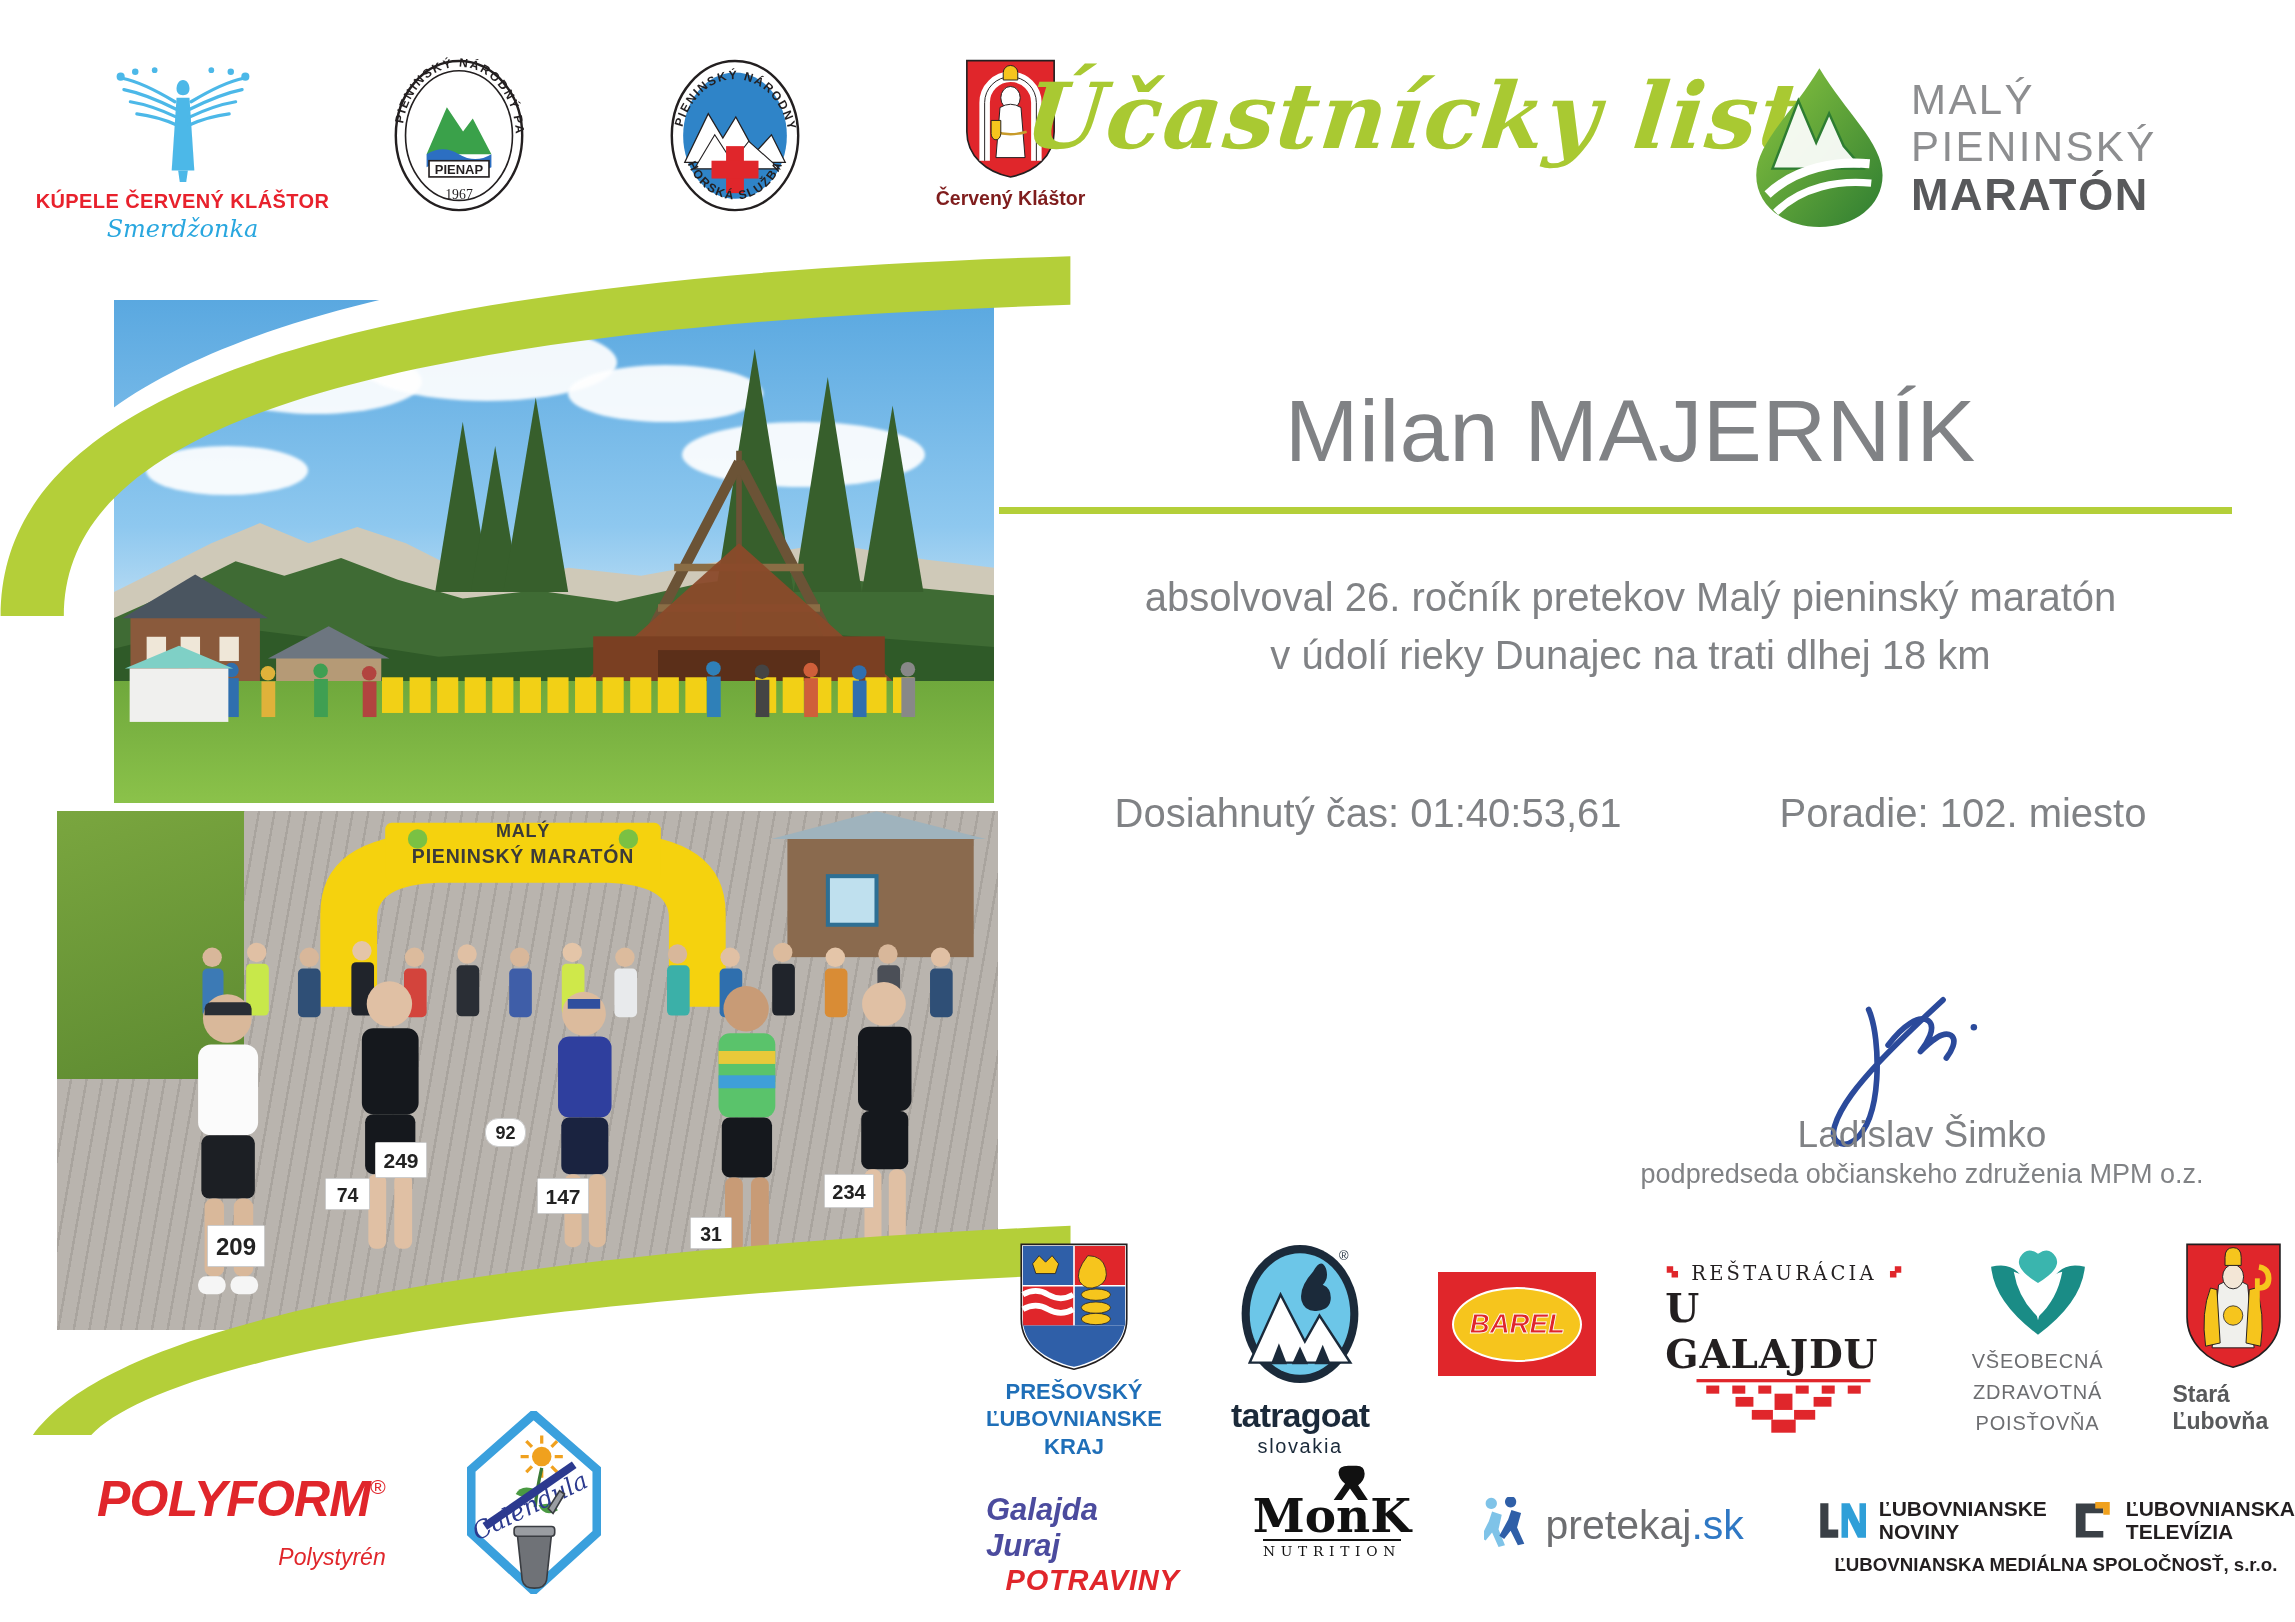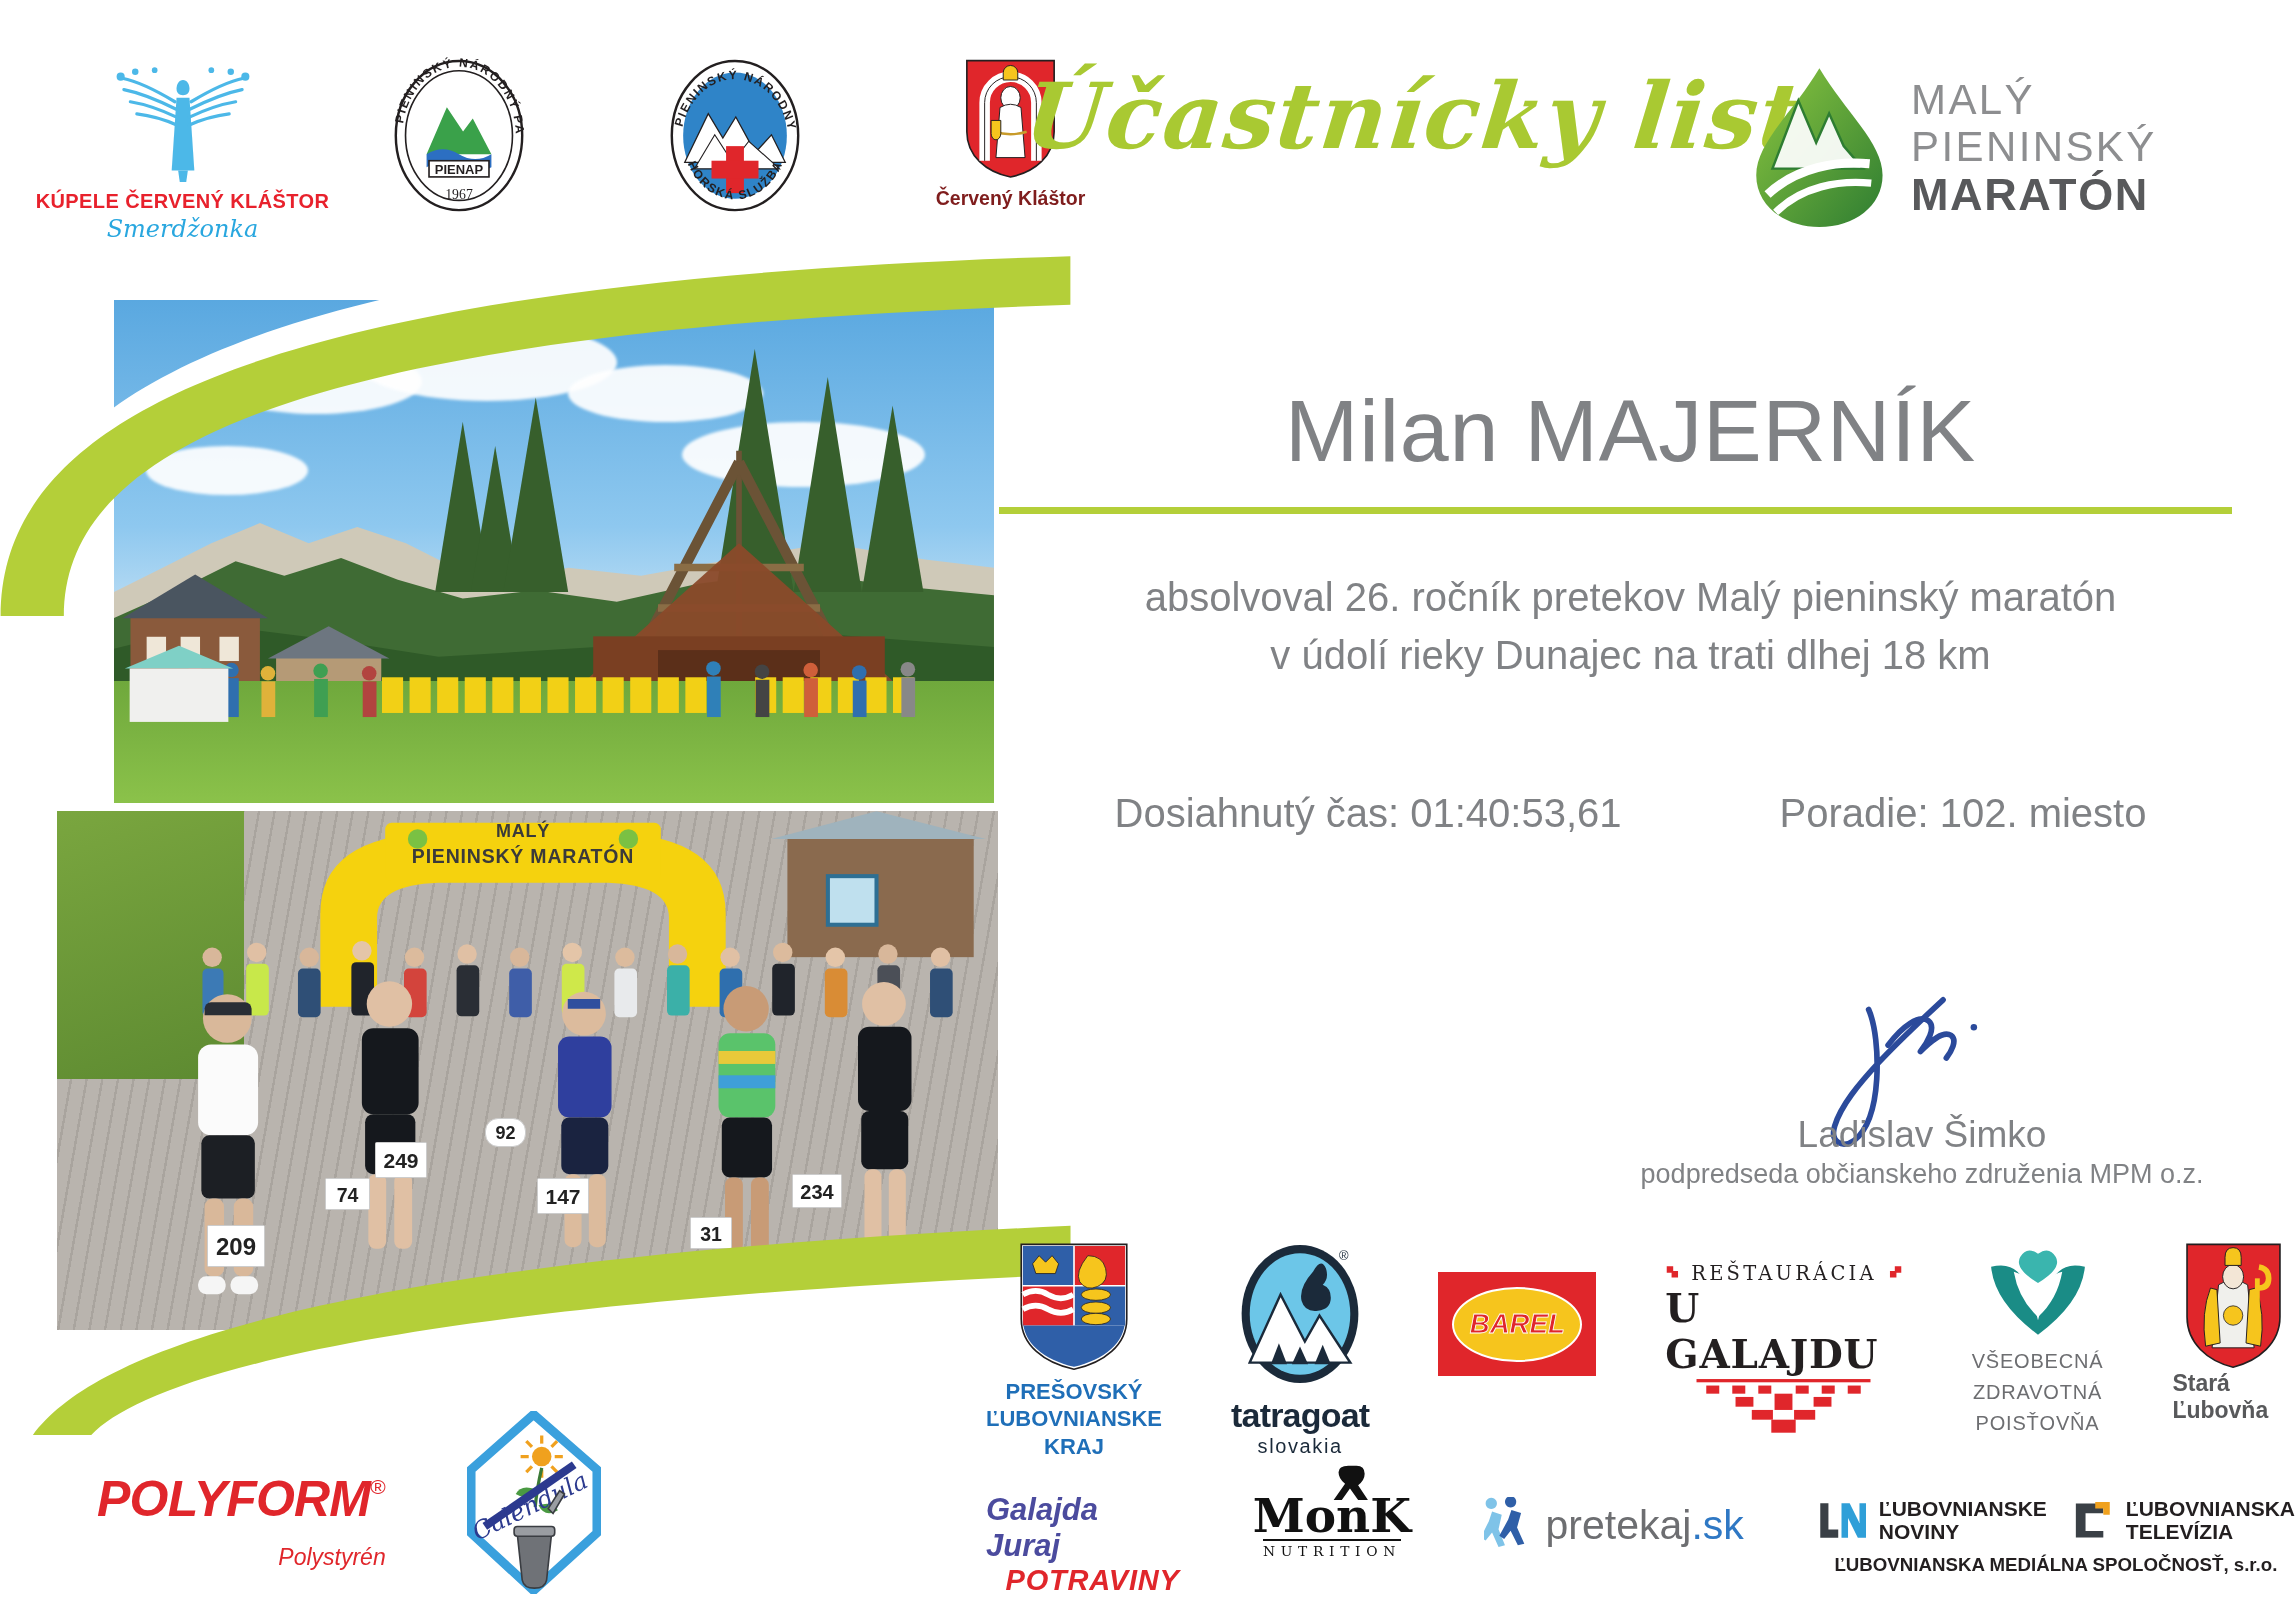--- a/index.html
+++ b/index.html
@@ -104,21 +104,21 @@
   .tg-sub { font-size: 20px; color: #1b2a3a; letter-spacing: 1.6px; }
 
   .barel-box { width: 158px; height: 104px; background: #e0262b; display: flex; align-items: center; justify-content: center; }
   .barel-oval { width: 130px; height: 75px; background: #f6c51d; border-radius: 50%; border: 2.4px solid #fff; display: flex; align-items: center; justify-content: center; }
   .barel-word { font-size: 27.6px; font-weight: bold; font-style: italic; color: #e0262b; -webkit-text-stroke: 0.8px #fff; }
 
   .gal-top { font-size: 19.5px; letter-spacing: 3.2px; color: #231f20; font-family: "DejaVu Serif", serif; }
   .gal-mid { font-size: 39px; font-weight: bold; color: #231f20; font-family: "DejaVu Serif", serif; letter-spacing: 0.8px; }
 
   .vzp-label { font-size: 20px; color: #6d6e71; text-align: center; line-height: 1.55; letter-spacing: 0.8px; }
-  .sl-label { font-size: 23px; font-weight: bold; color: #58595b; margin-top: 1px; }
+  .sl-label { font-size: 23px; font-weight: bold; color: #58595b; margin-top: 12px; }
 
   .gj-1 { font-size: 31px; font-weight: bold; color: #4b4b9e; font-style: italic; }
   .gj-2 { font-size: 29px; font-weight: bold; color: #e0262b; font-style: italic; letter-spacing: 0.8px; }
 
   .monk-word { font-size: 47px; font-weight: bold; color: #111; font-family: "DejaVu Serif", serif; line-height: .95; }
   .monk-sub { font-size: 13.8px; color: #111; letter-spacing: 5.7px; border-top: 2.4px solid #111; padding-top: 2.4px; font-family: "DejaVu Serif", serif; }
 
   .pret-word { font-size: 41px; color: #6d6e71; }
   .pret-sk { color: #2f78c4; }
 
@@ -451,21 +451,21 @@
           <rect x="902" y="160" width="58" height="72" rx="10" fill="#15181d"></rect>
           <rect x="906" y="232" width="21" height="92" rx="9" fill="#e0c0a4"></rect>
             <rect x="936" y="232" width="21" height="92" rx="9" fill="#e0c0a4"></rect>
         </g>
       </svg>
 
       <div class="bib" style="left:150px; top:414px; width:58px; height:42px; font-size:24px; line-height:42px;">209</div>
       <div class="bib" style="left:318px; top:331px; width:52px; height:36px; font-size:21px; line-height:36px;">249</div>
       <div class="bib" style="left:268px; top:367px; width:45px; height:32px; font-size:19.5px; line-height:32px;">74</div>
       <div class="bib" style="left:480px; top:367px; width:52px; height:36px; font-size:21px; line-height:36px;">147</div>
-      <div class="bib" style="left:735px; top:363px; width:50px; height:34px; font-size:20px; line-height:34px;">234</div>
+      <div class="bib" style="left:767px; top:363px; width:50px; height:34px; font-size:20px; line-height:34px;">234</div>
       <div class="bib" style="left:633px; top:406px; width:42px; height:32px; font-size:19.5px; line-height:32px;">31</div>
       <div class="bib" style="left:428px; top:307px; width:41px; height:29px; font-size:18px; line-height:29px;border-radius:13px;">92</div>
     </div>
 
     <svg class="swoosh" style="left:-49px; top:-24px; width:1071px; height:389px;" viewBox="0 0 1320 480">
       <path d="M0 480 C0 200 320 30 1320 0 L1320 62 C360 96 72 250 72 480 Z" fill="#ffffff"></path>
       <path d="M0 480 C0 230 330 66 1320 36 L1320 96 C380 126 78 268 78 480 Z" fill="#b4cf39"></path>
       <path d="M0 480 C0 256 340 96 1320 66 L1320 480 Z" fill="none"></path>
     </svg>
 

